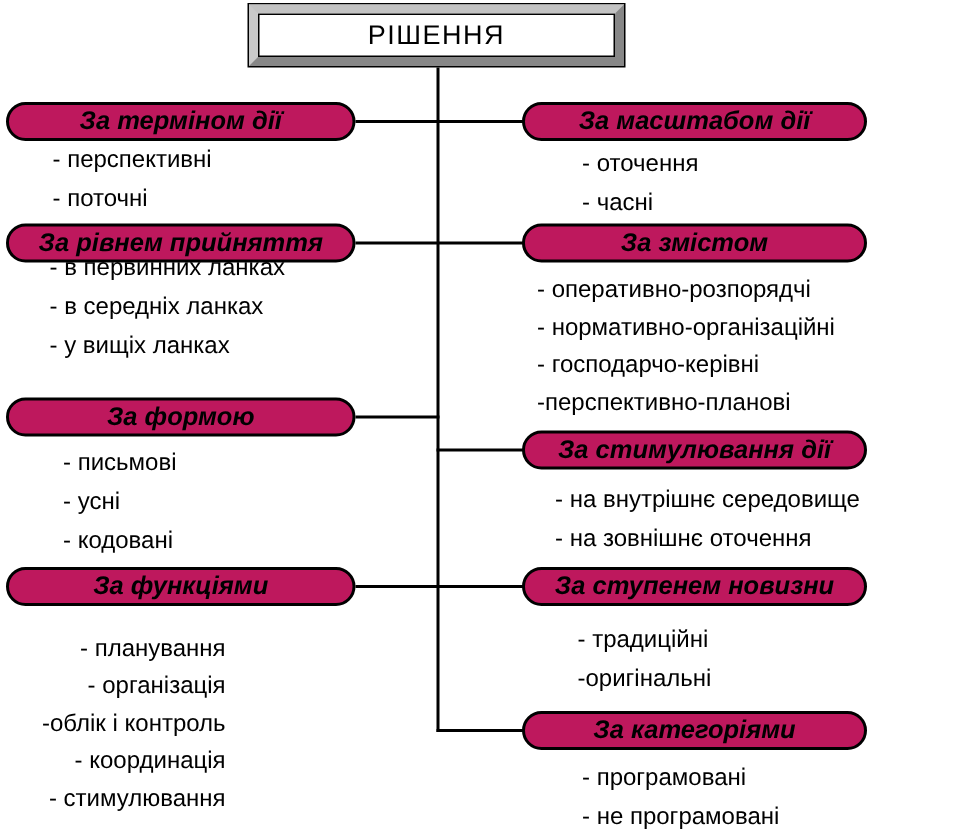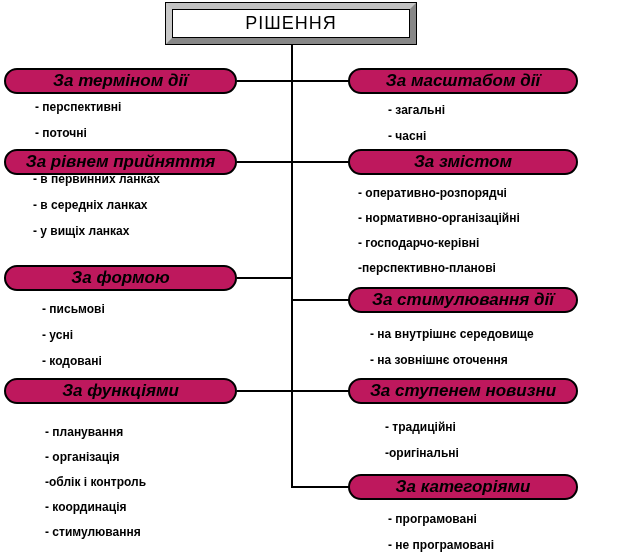--- a/index.html
+++ b/index.html
@@ -30,21 +30,21 @@
   
   .pill {
     position:absolute; box-sizing:border-box; height:26px;
     border:2px solid #000; border-radius:13px; background:#be185d;
     display:flex; align-items:center; justify-content:center;
     font-weight:bold; font-style:italic; font-size:17px; white-space:nowrap;
   }
   .pill-left  { left:4px;   width:233px; }
   .pill-right { left:348px; width:230px; }
   
-  .list { position:absolute; font-size:12px; line-height:26px; white-space:nowrap;font-weight:bold; }
+  .list { position:absolute; font-size:16px; line-height:26px; white-space:nowrap; }
 </style>
 </head>
 <body>
 
 <div id="canvas">
 
   <div class="title-outer">
     <div class="title-bevel">
       <div class="title-inner">РІШЕННЯ</div>
     </div>
@@ -76,30 +76,30 @@
   <div class="list" style="left:33px; top:166px;">
     <div>- в первинних ланках</div>
     <div>- в середніх ланках</div>
     <div>- у вищіх ланках</div>
   </div>
   <div class="list" style="left:42px; top:296px;">
     <div>- письмові</div>
     <div>- усні</div>
     <div>- кодовані</div>
   </div>
-  <div class="list" style="left:45px; top:420px; line-height:25px;">
+  <div class="list" style="left:28px; top:420px; line-height:25px;text-align:right;">
     <div>- планування</div>
     <div>- організація</div>
     <div>-облік і контроль</div>
     <div>- координація</div>
     <div>- стимулювання</div>
   </div>
 
   <div class="list" style="left:388px; top:97px;">
-    <div>- загальні</div>
+    <div>- оточення</div>
     <div>- часні</div>
   </div>
   <div class="list" style="left:358px; top:181px; line-height:25px;">
     <div>- оперативно-розпорядчі</div>
     <div>- нормативно-організаційні</div>
     <div>- господарчо-керівні</div>
     <div>-перспективно-планові</div>
   </div>
   <div class="list" style="left:370px; top:321px;">
     <div>- на внутрішнє середовище</div>

